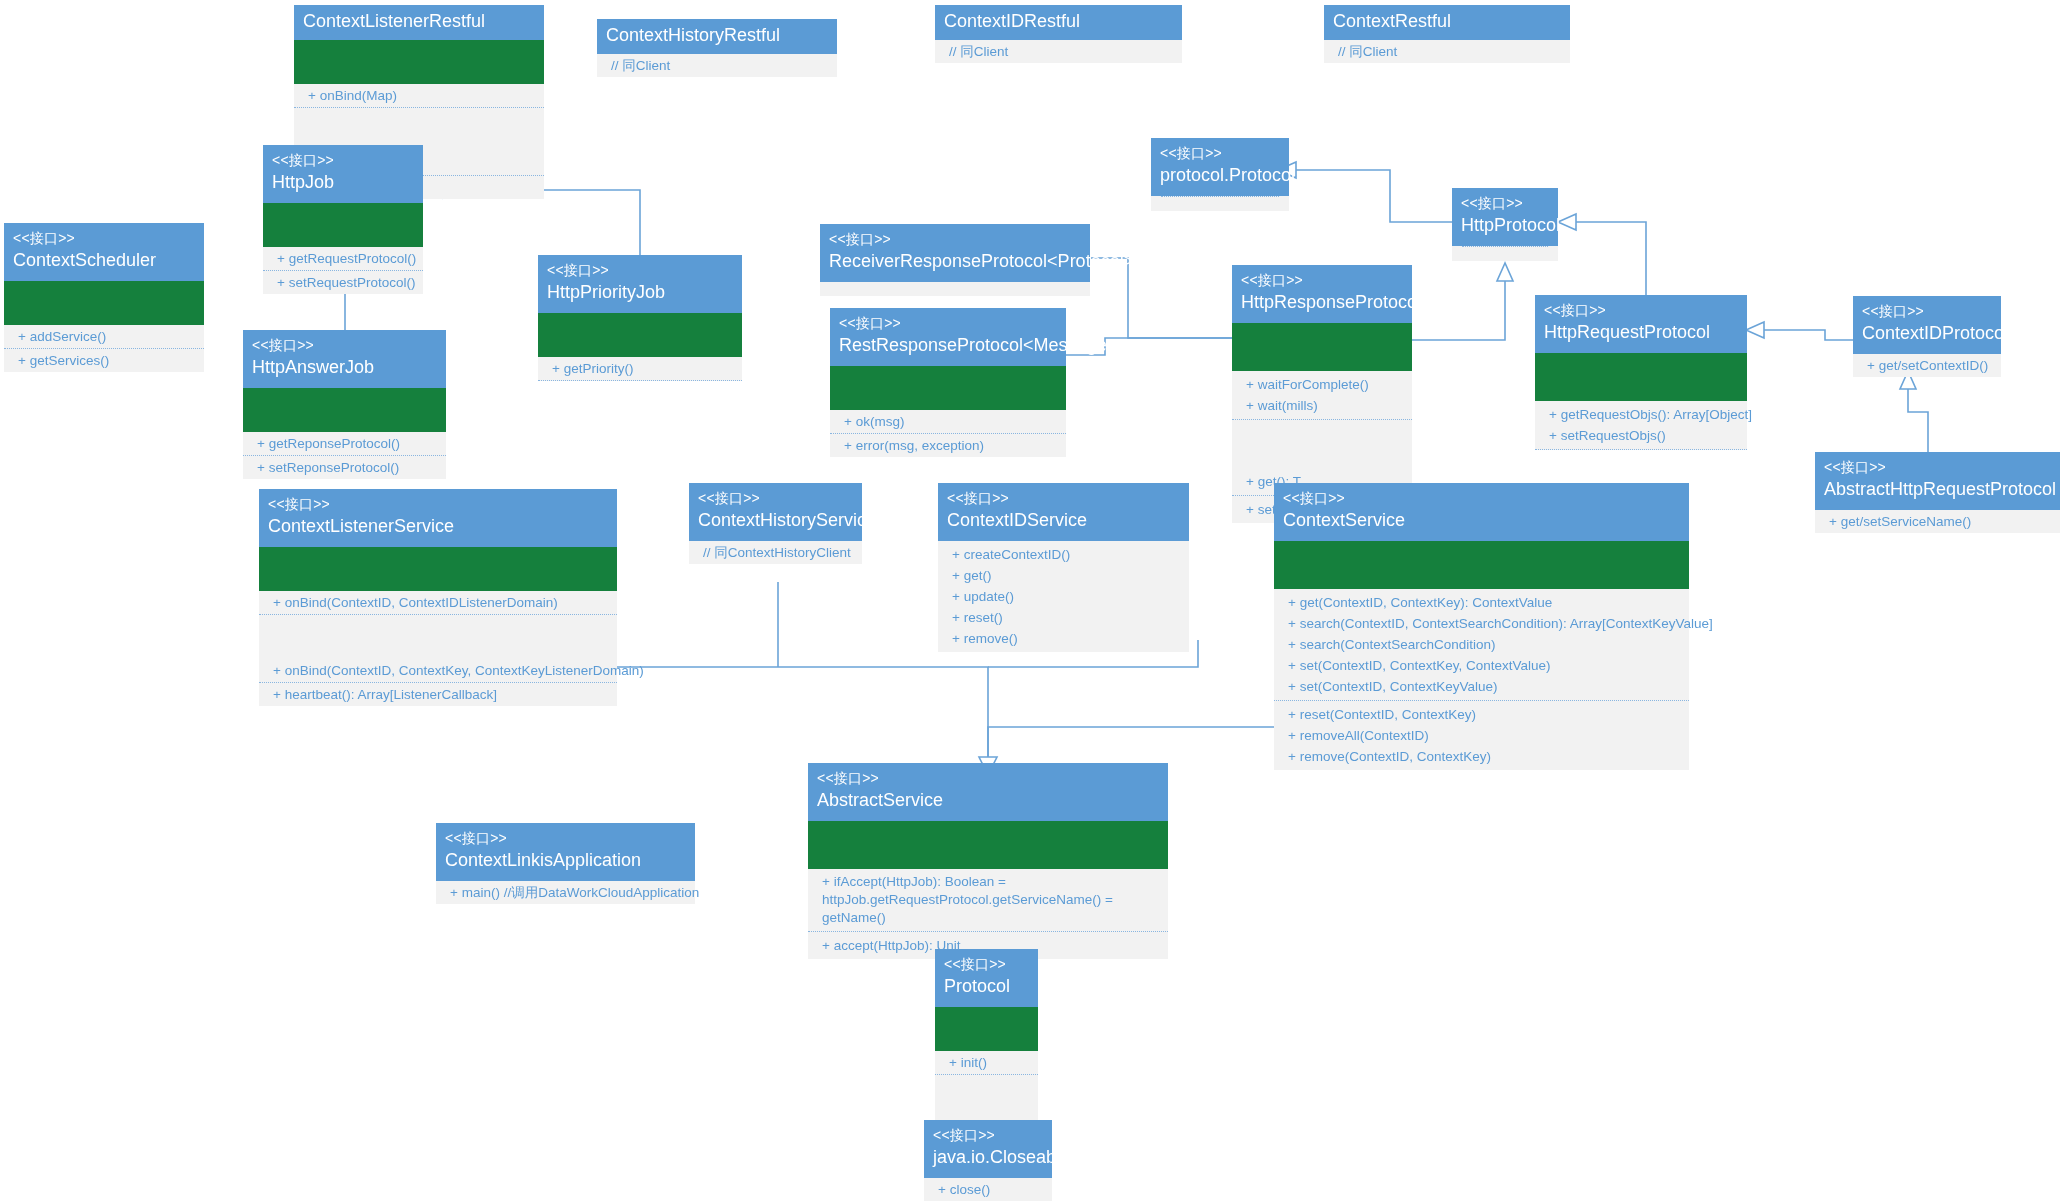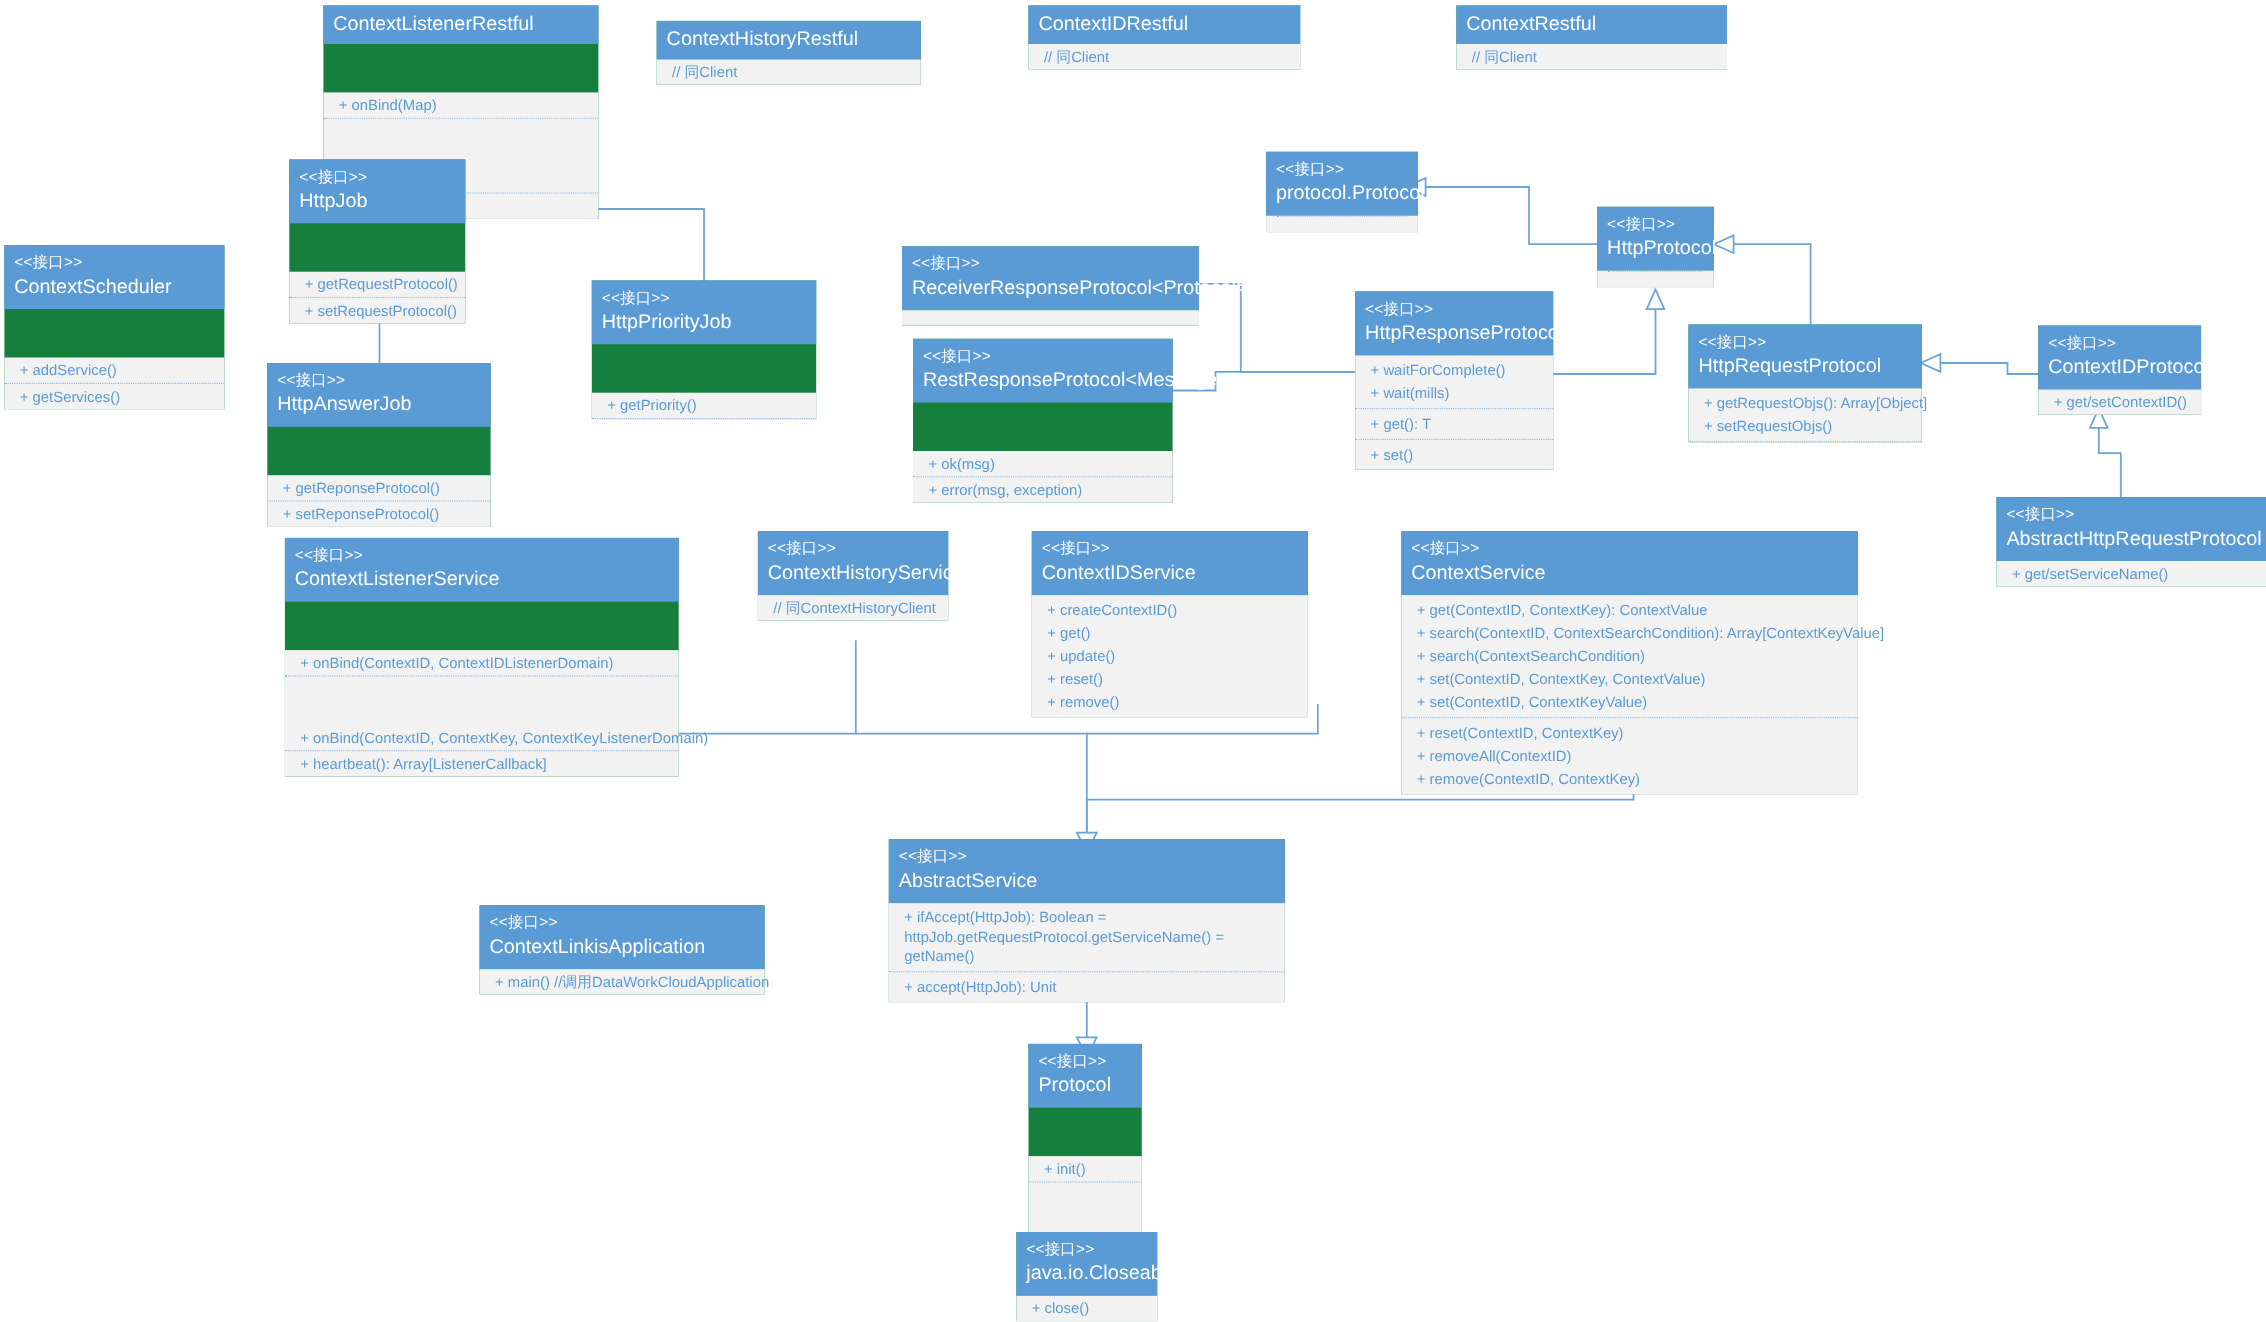--- a/index.html
+++ b/index.html
@@ -51,21 +51,21 @@
     padding:2px 10px 2px 14px;
     white-space:nowrap;
   }
   .mrow.sep{
     border-bottom:1px dotted #8ab6e0;
     margin-top:44px;
   }
   .mgroup{
     padding:3px 0 3px 0;
   }
-  .mgroup.sep{border-bottom:1px dotted #8ab6e0;}
+  .mgroup.sep{border-bottom:1px dotted #8ab6e0;margin-top:48px;}
   .mgroup .mrow{padding-top:1px;padding-bottom:1px;}
   .mrow.wrap{white-space:normal;line-height:18px;}
   .empty-body{height:14px;}
   .dotline{
     border-bottom:1px dotted #8ab6e0;
     margin:0 10px;
     height:0;
   }
   
   .arrow-svg{position:absolute;overflow:visible;}

